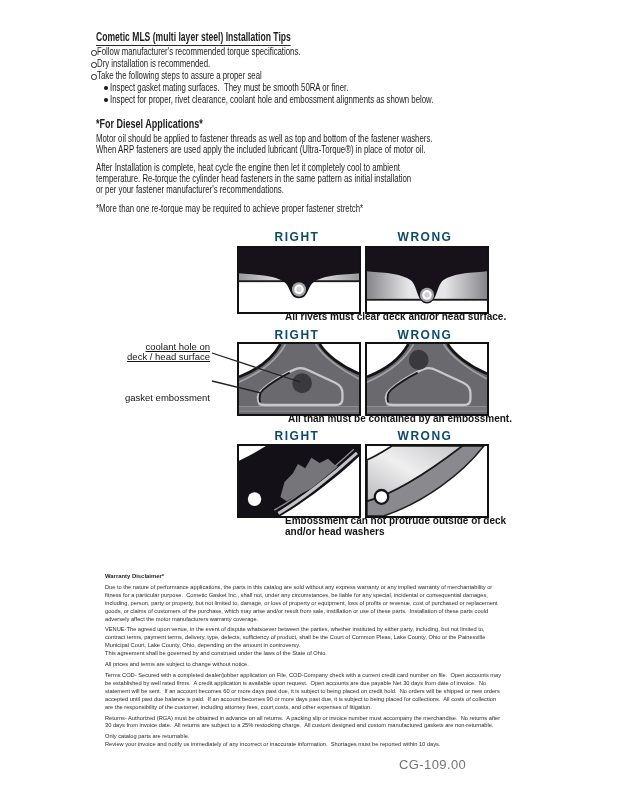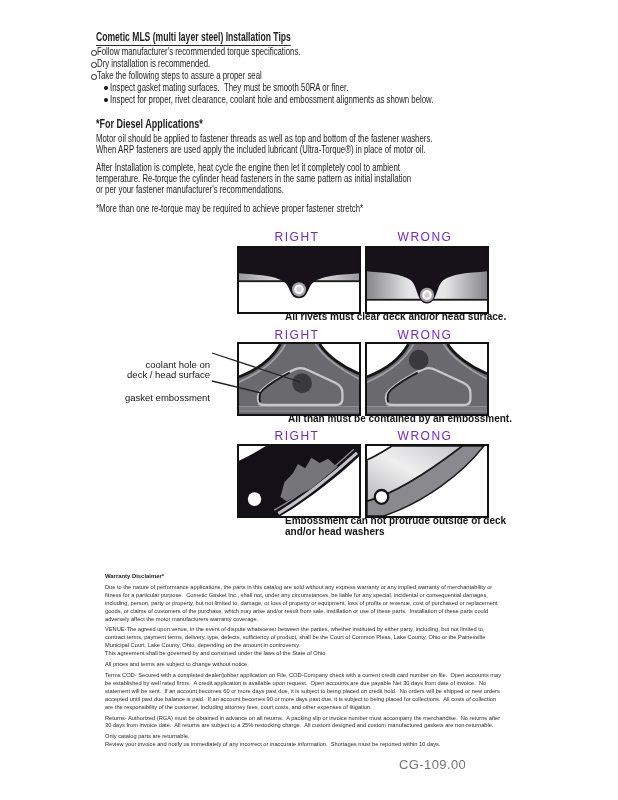--- a/index.html
+++ b/index.html
@@ -11,21 +11,21 @@
          border-bottom:1.4px solid #2a2a2a;padding-bottom:1px;
          transform:scaleX(0.66);transform-origin:0 0;white-space:pre;}
   
   .btxt{font-size:10px;transform:scaleX(0.78);transform-origin:0 0;white-space:pre;}
   .omark{width:3.5px;height:3.5px;border:1px solid #222;border-radius:50%;}
   .dmark{width:3.8px;height:3.8px;background:#161616;border-radius:50%;}
   
   .h2{font-size:12.5px;font-weight:bold;transform:scaleX(0.72);transform-origin:0 0;white-space:pre;}
   .body{font-size:10px;line-height:11px;transform:scaleX(0.78);transform-origin:0 0;white-space:pre;}
   
-  .rw{width:120px;text-align:center;font-size:12px;font-weight:normal;letter-spacing:1.5px;color:#6d28d9;}
+  .rw{width:120px;text-align:center;font-size:12px;font-weight:bold;letter-spacing:1.5px;color:#0c4a6e;}
   .cap{font-size:10px;font-weight:bold;color:#141414;line-height:10.5px;white-space:pre;margin-left:48px;}
   .panel{position:absolute;border:2px solid #121212;background:#fff;}
   .sidelabel{font-size:9.5px;line-height:10px;text-align:right;color:#141414;white-space:pre;}
   
   .disc{left:105px;top:573px;width:420px;}
   .disc h3{margin:0 0 3px 0;font-size:5.9px;font-weight:bold;line-height:7.9px;}
   .disc p{margin:0 0 3px 0;font-size:5.7px;line-height:7.9px;white-space:pre;color:#2a2a2a;}
   .pagenum{left:399px;top:757px;font-size:13px;letter-spacing:0.4px;color:#737373;}
 </style>
 </head>
@@ -89,21 +89,21 @@
   <circle cx="58" cy="44" r="6.8" fill="#a3a3a7"></circle>
   <circle cx="58" cy="44" r="4.6" fill="#ffffff"></circle>
   <circle cx="58" cy="44" r="2.6" fill="#cfcfd3"></circle>
 </svg>
 
 <div class="abs cap" style="left:237px;top:312px;">All rivets must clear deck and/or head surface.</div>
 
 <div class="abs rw" style="left:237px;top:328px;">RIGHT</div>
 <div class="abs rw" style="left:365px;top:328px;">WRONG</div>
 
-<div class="abs sidelabel" style="right:408px;top:360px;">coolant hole on
+<div class="abs sidelabel" style="right:408px;top:342px;text-decoration:underline;">coolant hole on
 deck / head surface</div>
 <div class="abs sidelabel" style="right:408px;top:393px;">gasket embossment</div>
 
 <svg class="panel" style="left:237px;top:342px;width:120px;height:70px;" viewBox="0 0 116 66" preserveAspectRatio="none">
   <rect width="116" height="66" fill="#6a6a6e"></rect>
   <path d="M0,0 H40 C34,11 21,23 0,31 Z" fill="#ffffff"></path>
   <path d="M40,0 C34,11 21,23 0,31" stroke="#141414" stroke-width="2.6" fill="none"></path>
   <path d="M45,0 C38,13 23,26 0,36" stroke="#a2a2a6" stroke-width="1.6" fill="none"></path>
   <path d="M116,0 H78 C84,10 99,21 116,28 Z" fill="#ffffff"></path>
   <path d="M78,0 C84,10 99,21 116,28" stroke="#141414" stroke-width="2.6" fill="none"></path>

